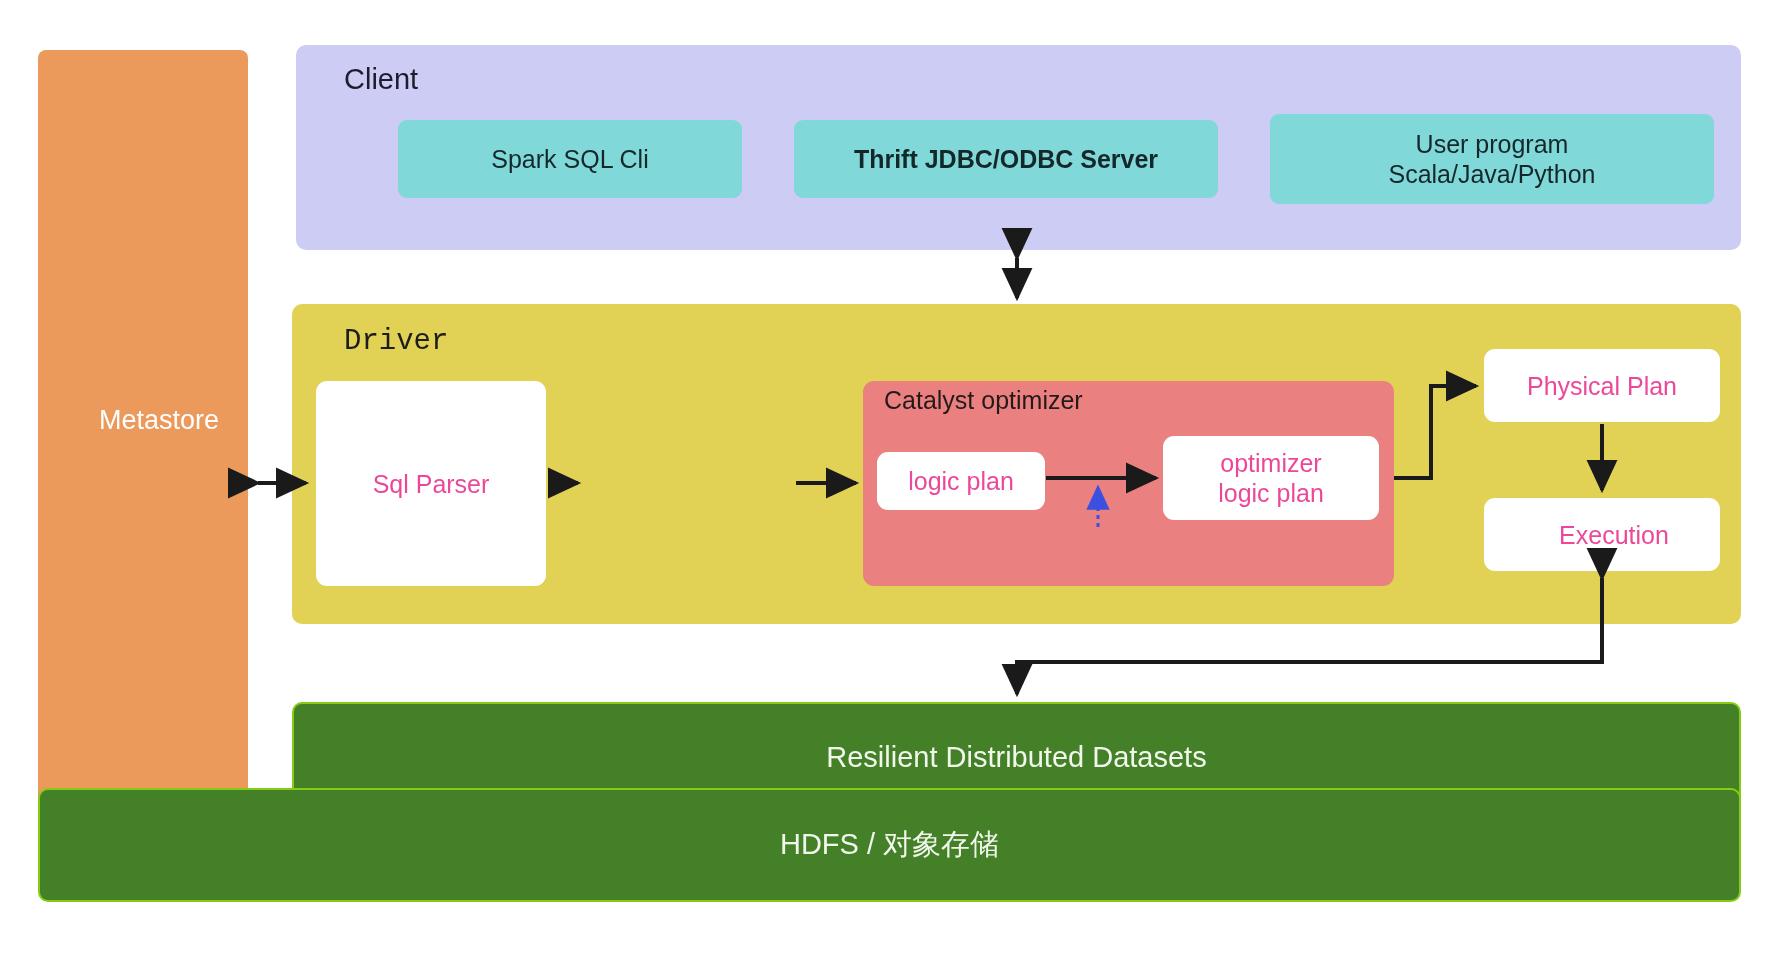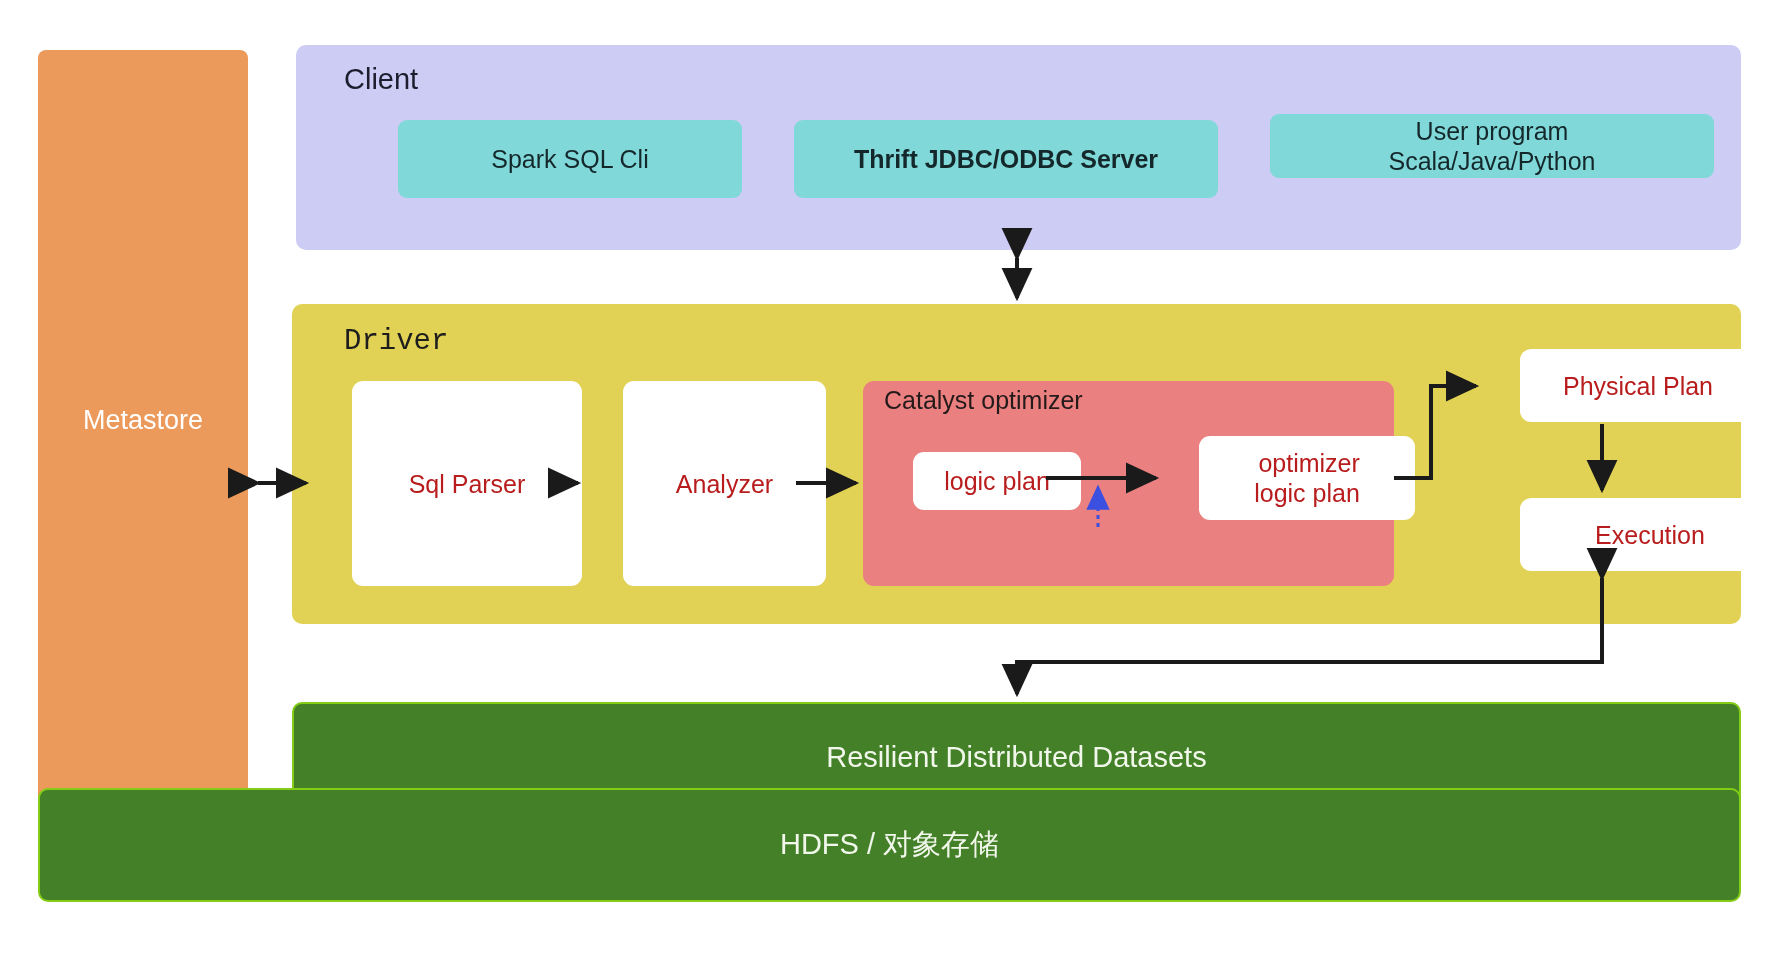--- a/index.html
+++ b/index.html
@@ -4,35 +4,35 @@
 <style>
   html,body{margin:0;padding:0;background:#ffffff;}
   body{width:1778px;height:954px;font-family:"Liberation Sans","DejaVu Sans",sans-serif;}
   #stage{position:relative;width:1778px;height:954px;overflow:hidden;background:#fff;}
 
   .box{position:absolute;box-sizing:border-box;}
   .lbl{position:absolute;white-space:pre;}
 
   
   #metastore{left:38px;top:50px;width:210px;height:760px;background:#eb9a5c;border-radius:8px;}
-  #metastore-label{left:38px;top:405px;width:210px;text-align:center;color:#ffffff;font-size:27px;}
+  #metastore-label{left:38px;top:405px;width:210px;text-align:center;color:#ffffff;font-size:27px;padding-left:16px;}
 
   
   #client{left:296px;top:45px;width:1445px;height:205px;background:#ccccf5;border-radius:10px;}
   #client-title{left:344px;top:63px;font-size:29px;color:#1d1d2e;}
   .clientbox{background:#80d8d8;border-radius:9px;display:flex;align-items:center;justify-content:center;text-align:center;color:#14282b;font-size:25px;line-height:1.22;}
   #cb0{left:398px;top:120px;width:344px;height:78px;}
   #cb1{left:794px;top:120px;width:424px;height:78px;font-weight:bold;}
-  #cb2{left:1270px;top:114px;width:444px;height:64px;}
+  #cb2{left:1270px;top:114px;width:444px;height:90px;}
 
   
   #driver{left:292px;top:304px;width:1449px;height:320px;background:#e1d154;border-radius:10px;}
   #driver-title{left:344px;top:325px;font-size:29px;color:#1d1d1d;font-family:Liberation Mono, monospace;}
 
-  .whitebox{background:#ffffff;border-radius:11px;display:flex;align-items:center;justify-content:center;text-align:right;color:#b91c1c;font-size:25px;line-height:1.2;margin-left:36px;}
+  .whitebox{background:#ffffff;border-radius:11px;display:flex;align-items:center;justify-content:center;text-align:center;color:#ec4899;font-size:25px;line-height:1.2;}
   #sqlparser{left:316px;top:381px;width:230px;height:205px;}
   #analyzer{left:587px;top:381px;width:203px;height:205px;}
 
   
   #catalyst{left:863px;top:381px;width:531px;height:205px;background:#eb8080;border-radius:11px;}
   #catalyst-title{left:884px;top:386px;font-size:25px;color:#241a1a;}
   #logicplan{left:877px;top:452px;width:168px;height:58px;font-size:25px;}
   #optlogicplan{left:1163px;top:436px;width:216px;height:84px;font-size:25px;}
   #cachemgr{left:994px;top:527px;width:205px;height:48px;font-size:25px;border-radius:4px;}
 
@@ -58,21 +58,20 @@
   <div class="box" id="client"></div>
   <div class="lbl" id="client-title">Client</div>
   <div class="box clientbox" id="cb0">Spark SQL Cli</div>
   <div class="box clientbox" id="cb1">Thrift JDBC/ODBC Server</div>
   <div class="box clientbox" id="cb2" style="white-space: pre-line;">User program
 Scala/Java/Python</div>
 
   <div class="box" id="driver"></div>
   <div class="lbl" id="driver-title">Driver</div>
   <div class="box whitebox" id="sqlparser">Sql Parser</div>
-  <div class="box whitebox" id="analyzer">Analyzer</div>
 
   <div class="box" id="catalyst"></div>
   <div class="lbl" id="catalyst-title">Catalyst optimizer</div>
   <div class="box whitebox" id="logicplan">logic plan</div>
   <div class="box whitebox" id="optlogicplan" style="white-space: pre-line;">optimizer
 logic plan</div>
 
   <div class="box whitebox" id="physicalplan">Physical Plan</div>
   <div class="box whitebox" id="execution">Execution</div>
 

